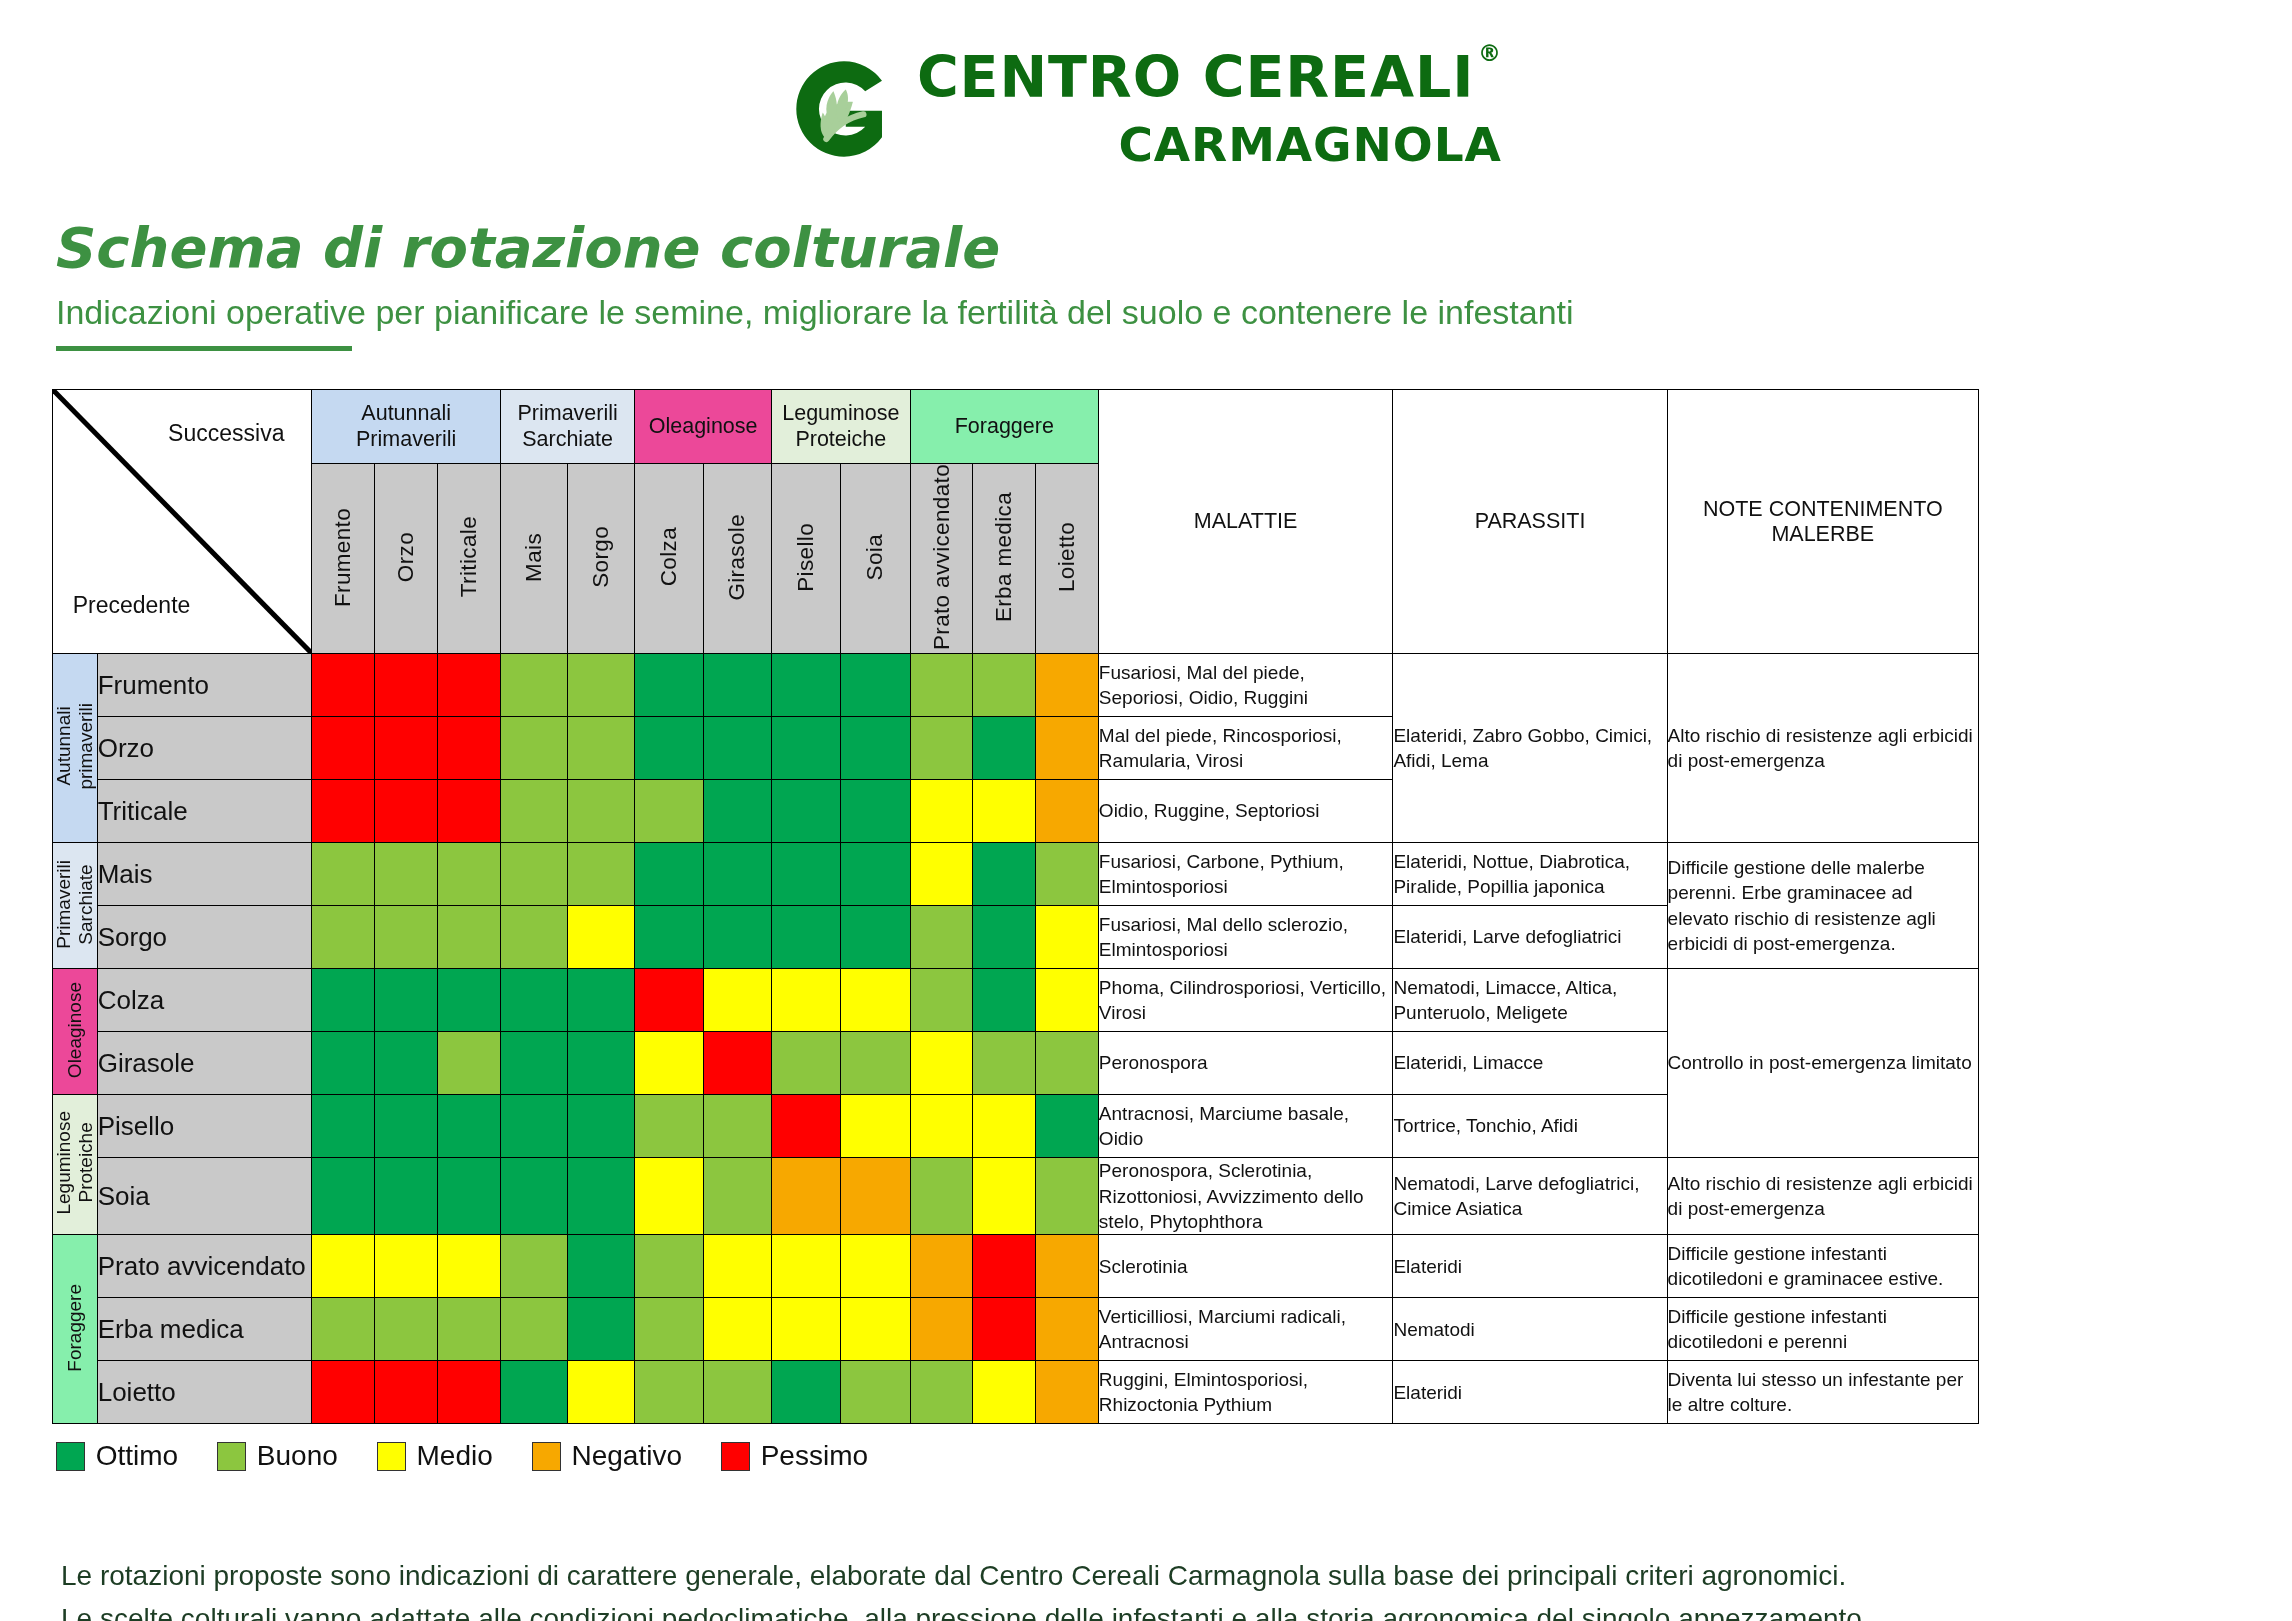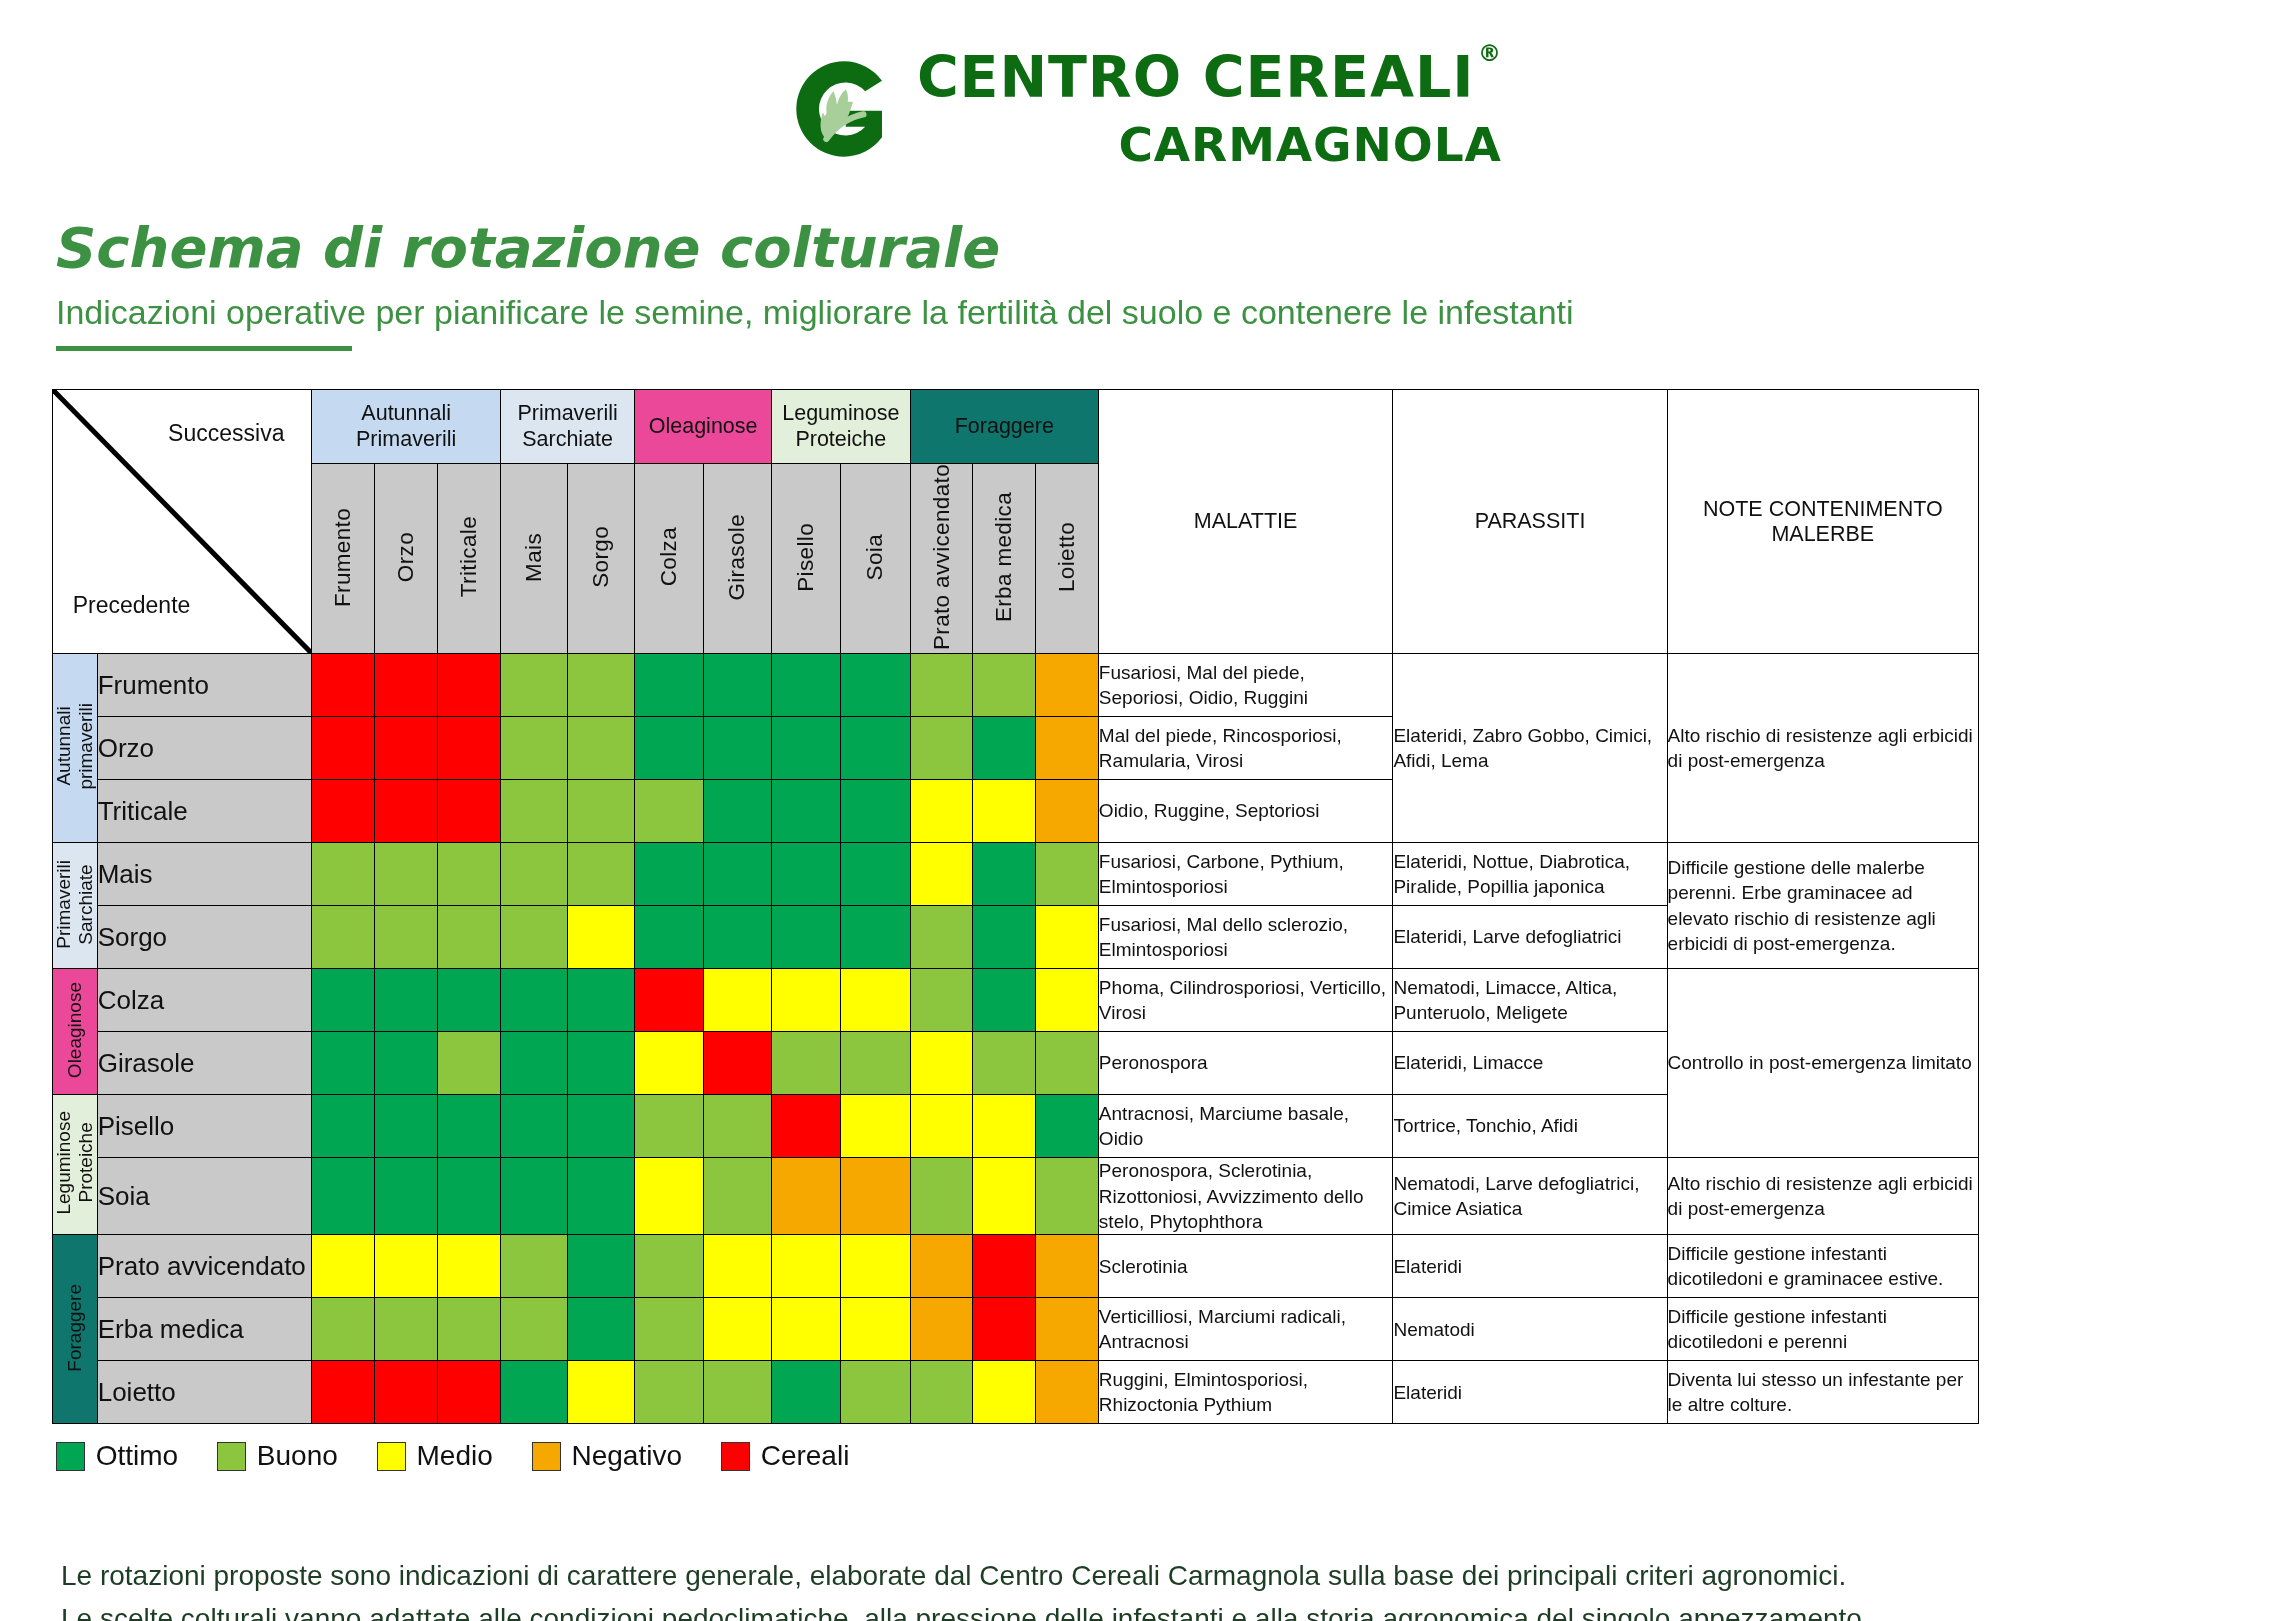--- a/index.html
+++ b/index.html
@@ -117,21 +117,21 @@
   .g-buono   {background:#8cc63f;}
   .g-medio   {background:#ffff00;}
   .g-negativo{background:#f7a800;}
   .g-pessimo {background:#ff0000;}
 
   
   .t-ap {background:#c5d9f1;}
   .t-ps {background:#dce6f1;}
   .t-ol {background:#ec4899;}
   .t-lp {background:#e2efda;}
-  .t-fo {background:#0f766e;text-align:center;}
+  .t-fo {background:#86efac;text-align:center;}
 
   
   .legend{
     position:absolute;left:56px;top:1440px;
     display:flex;align-items:center;gap:39px;
   }
   .leg-item{display:flex;align-items:center;gap:10.7px;}
   .leg-sw{width:27px;height:27px;border:1.8px solid #333;}
   .leg-lbl{font-size:28px;color:#111;}
 
@@ -431,21 +431,21 @@
       <div class="leg-item">
         <div class="leg-sw" style="background: rgb(255, 255, 0);"></div>
         <div class="leg-lbl">Medio</div>
       </div>
       <div class="leg-item">
         <div class="leg-sw" style="background: rgb(247, 168, 0);"></div>
         <div class="leg-lbl">Negativo</div>
       </div>
       <div class="leg-item">
         <div class="leg-sw" style="background: rgb(255, 0, 0);"></div>
-        <div class="leg-lbl">Cereali</div>
+        <div class="leg-lbl">Pessimo</div>
       </div>
     </div>
 
   <div class="footnote">
     <div>Le rotazioni proposte sono indicazioni di carattere generale, elaborate dal Centro Cereali Carmagnola sulla base dei principali criteri agronomici.</div>
     <div>Le scelte colturali vanno adattate alle condizioni pedoclimatiche, alla pressione delle infestanti e alla storia agronomica del singolo appezzamento.</div>
   </div>
 
 </div>
 

